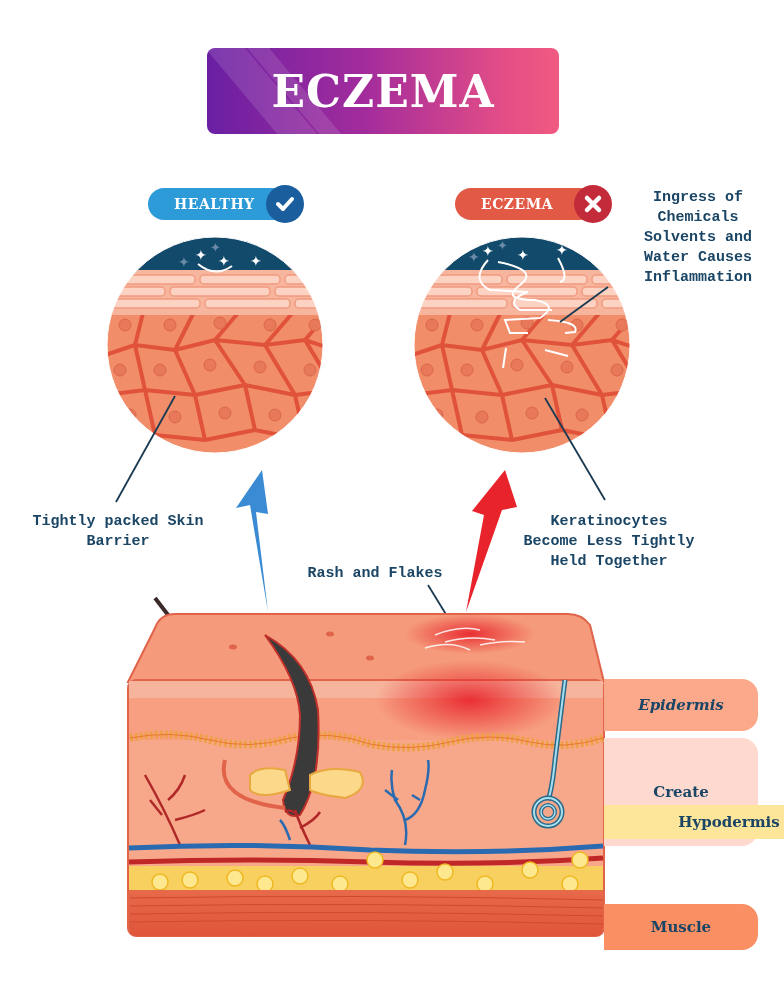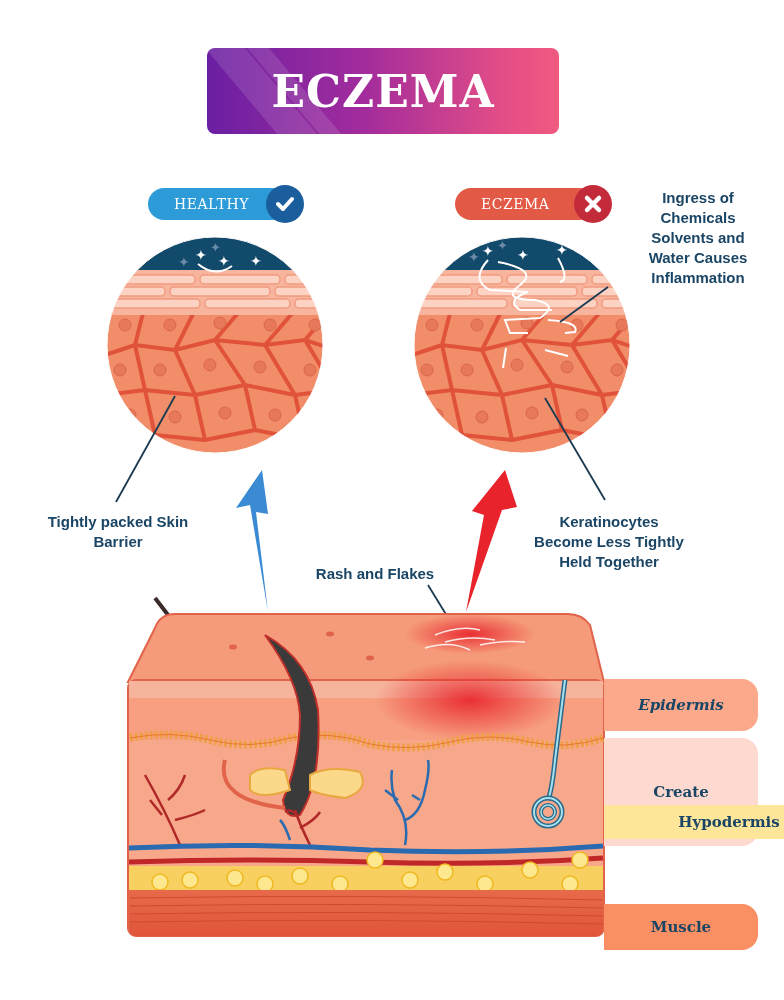--- a/index.html
+++ b/index.html
@@ -3,29 +3,29 @@
 <meta charset="utf-8">
 <style>
   html,body{margin:0;padding:0;background:#ffffff;}
   body{width:784px;height:1000px;position:relative;overflow:hidden;font-family:"DejaVu Serif",serif;}
   .abs{position:absolute;}
   .title-banner{left:207px;top:48px;width:352px;height:86px;border-radius:8px;
     background:linear-gradient(90deg,#6a1fa3 0%,#a32c9c 45%,#e44e86 85%,#f05a80 100%);overflow:hidden;}
   .title-banner .stripe{position:absolute;top:-20px;width:40px;height:140px;background:rgba(255,255,255,0.12);transform:skewX(40deg);}
   .title-text{position:absolute;left:0;right:0;top:0;bottom:0;display:flex;align-items:center;justify-content:center;
     color:#fff;font-weight:bold;font-size:44px;letter-spacing:1px;font-family:"DejaVu Serif",serif;}
-  .pill{height:32px;border-radius:16px;display:flex;align-items:center;color:#fff;font-weight:normal;font-size:14px;
+  .pill{height:32px;border-radius:16px;display:flex;align-items:center;color:#fff;font-weight:bold;font-size:14px;
     font-family:"DejaVu Serif",serif;letter-spacing:0.5px;}
   .pill-healthy{left:148px;top:188px;width:140px;background:#2e9bd9;}
   .pill-eczema{left:455px;top:188px;width:140px;background:#e25a45;}
   .pill span.lbl{padding-left:26px;}
   .badge{width:38px;height:38px;border-radius:50%;display:flex;align-items:center;justify-content:center;}
   .badge-healthy{left:266px;top:185px;background:#1b5e9e;}
   .badge-eczema{left:574px;top:185px;background:#c42b3a;}
-  .label{color:#1a4565;font-weight:bold;font-family:Liberation Sans, sans-serif;font-size:15px;line-height:20px;text-align:center;}
+  .label{color:#1a4565;font-weight:bold;font-family:Liberation Mono, monospace;font-size:15px;line-height:20px;text-align:center;}
   .layer-tag{border-radius:0 16px 16px 0;display:flex;align-items:center;justify-content:center;
     color:#1a4565;font-weight:bold;font-size:15px;font-family:"DejaVu Serif",serif;}
 </style>
 </head>
 <body>
 
 <div class="abs title-banner">
   <div class="stripe" style="left:40px;"></div>
   <div class="stripe" style="left:82px;width:22px;"></div>
   <div class="title-text">ECZEMA</div>

